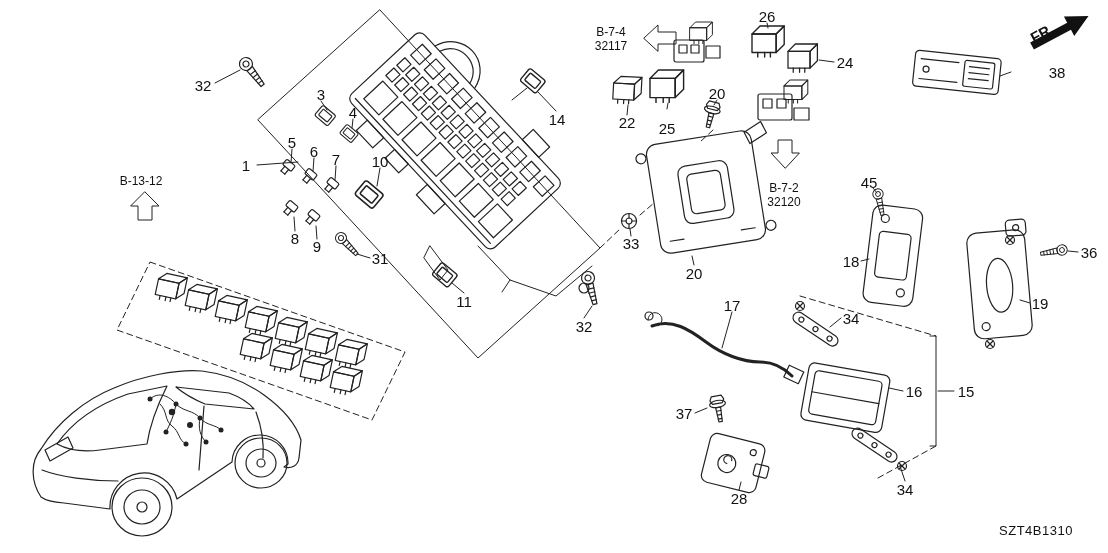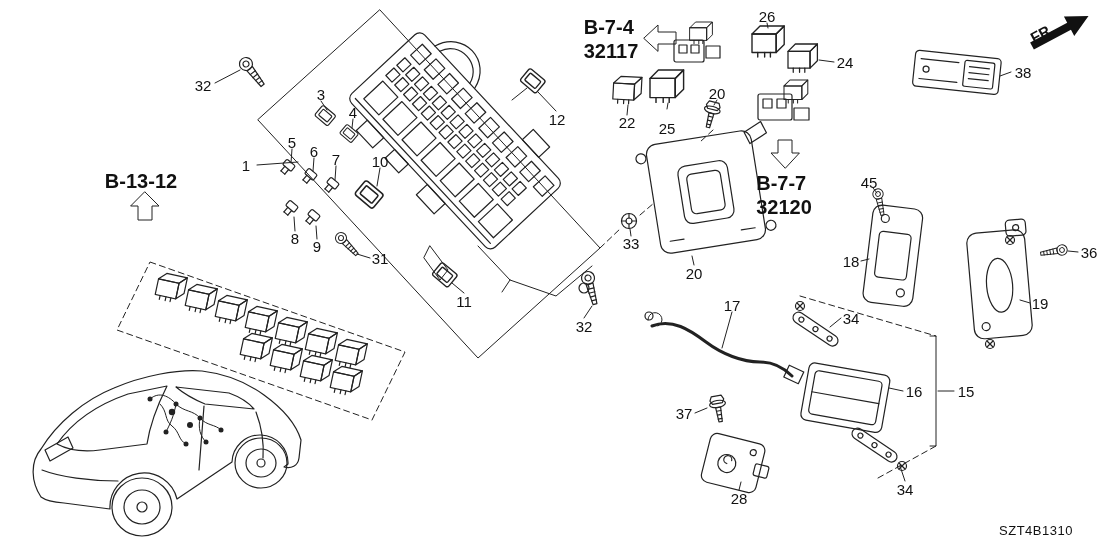--- a/index.html
+++ b/index.html
@@ -6,21 +6,21 @@
   .stage{position:relative;width:1108px;height:553px;background:#fff;overflow:hidden;
          font-family:"Liberation Sans",sans-serif;color:#111;}
   .stage svg{position:absolute;left:0;top:0;}
   svg *{stroke:#222;stroke-width:1.2;fill:none;stroke-linecap:round;stroke-linejoin:round;}
   svg .thin{stroke-width:1;}
   svg .thick{stroke-width:3;}
   svg .dash{stroke-width:1;stroke-dasharray:6 4;}
   svg .solid{fill:#111;stroke:none;}
   svg .blob{fill:#222;stroke:none;}
   .callout{position:absolute;transform:translate(-50%,-50%);font-size:15px;line-height:1;white-space:nowrap;}
-  .ref{position:absolute;transform:translate(-50%,-50%);font-weight:bold;font-size:20px;line-height:1.2;white-space:nowrap;}
+  .ref{position:absolute;transform:translate(-50%,-50%);text-align:center;font-weight:normal;font-size:12px;line-height:1.2;white-space:nowrap;}
   .fr-label{position:absolute;transform:translate(-50%,-50%) rotate(-28deg);font-weight:bold;font-size:15px;}
   .diagram-code{position:absolute;transform:translate(-50%,-50%);font-weight:normal;font-size:13px;letter-spacing:.5px;}
 </style>
 </head>
 <body>
 
 <div class="stage">
 
 <svg width="1108" height="553" viewBox="0 0 1108 553">
   <defs>
@@ -287,50 +287,50 @@
 <div class="callout" style="left:321px;top:94px">3</div>
 <div class="callout" style="left:353px;top:112px">4</div>
 <div class="callout" style="left:292px;top:142px">5</div>
 <div class="callout" style="left:314px;top:151px">6</div>
 <div class="callout" style="left:336px;top:159px">7</div>
 <div class="callout" style="left:380px;top:161px">10</div>
 <div class="callout" style="left:295px;top:238px">8</div>
 <div class="callout" style="left:317px;top:246px">9</div>
 <div class="callout" style="left:380px;top:258px">31</div>
 <div class="callout" style="left:464px;top:301px">11</div>
-<div class="callout" style="left:557px;top:119px">12</div>
+<div class="callout" style="left:557px;top:119px">14</div>
 <div class="callout" style="left:584px;top:326px">32</div>
 <div class="callout" style="left:627px;top:122px">22</div>
 <div class="callout" style="left:667px;top:128px">25</div>
 <div class="callout" style="left:767px;top:16px">26</div>
 <div class="callout" style="left:845px;top:62px">24</div>
 <div class="callout" style="left:717px;top:93px">20</div>
 <div class="callout" style="left:631px;top:243px">33</div>
 <div class="callout" style="left:694px;top:273px">20</div>
-<div class="callout" style="left:1023px;top:72px">38</div>
+<div class="callout" style="left:1057px;top:72px">38</div>
 <div class="callout" style="left:869px;top:182px">45</div>
 <div class="callout" style="left:851px;top:261px">18</div>
 <div class="callout" style="left:1089px;top:252px">36</div>
 <div class="callout" style="left:1040px;top:303px">19</div>
 <div class="callout" style="left:732px;top:305px">17</div>
 <div class="callout" style="left:851px;top:318px">34</div>
 <div class="callout" style="left:914px;top:391px">16</div>
 <div class="callout" style="left:966px;top:391px">15</div>
 <div class="callout" style="left:684px;top:413px">37</div>
 <div class="callout" style="left:905px;top:489px">34</div>
 <div class="callout" style="left:739px;top:498px">28</div>
 
 <div class="ref" style="left:611px;top:39px">
   <div>B-7-4</div>
   <div>32117</div>
 </div>
 <div class="ref" style="left:141px;top:181px">
   <div>B-13-12</div>
 </div>
 <div class="ref" style="left:784px;top:195px">
-  <div>B-7-7</div>
+  <div>B-7-2</div>
   <div>32120</div>
 </div>
 
 <div class="fr-label" style="left:1042px;top:33px">FR.</div>
 <div class="diagram-code" style="left:1036px;top:530px">SZT4B1310</div>
 
 </div>
 
 </body></html>

